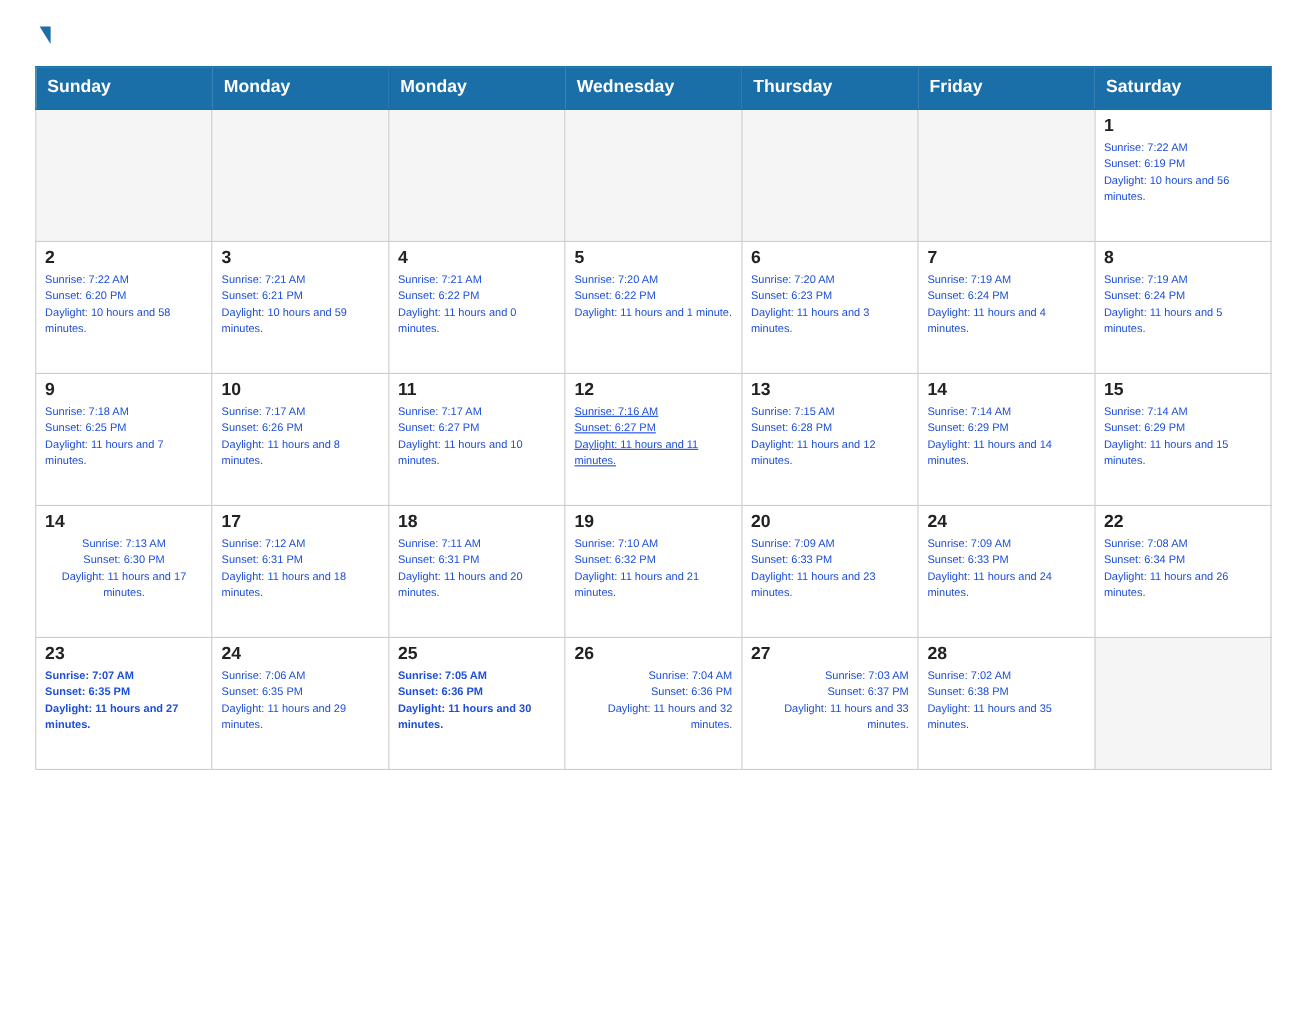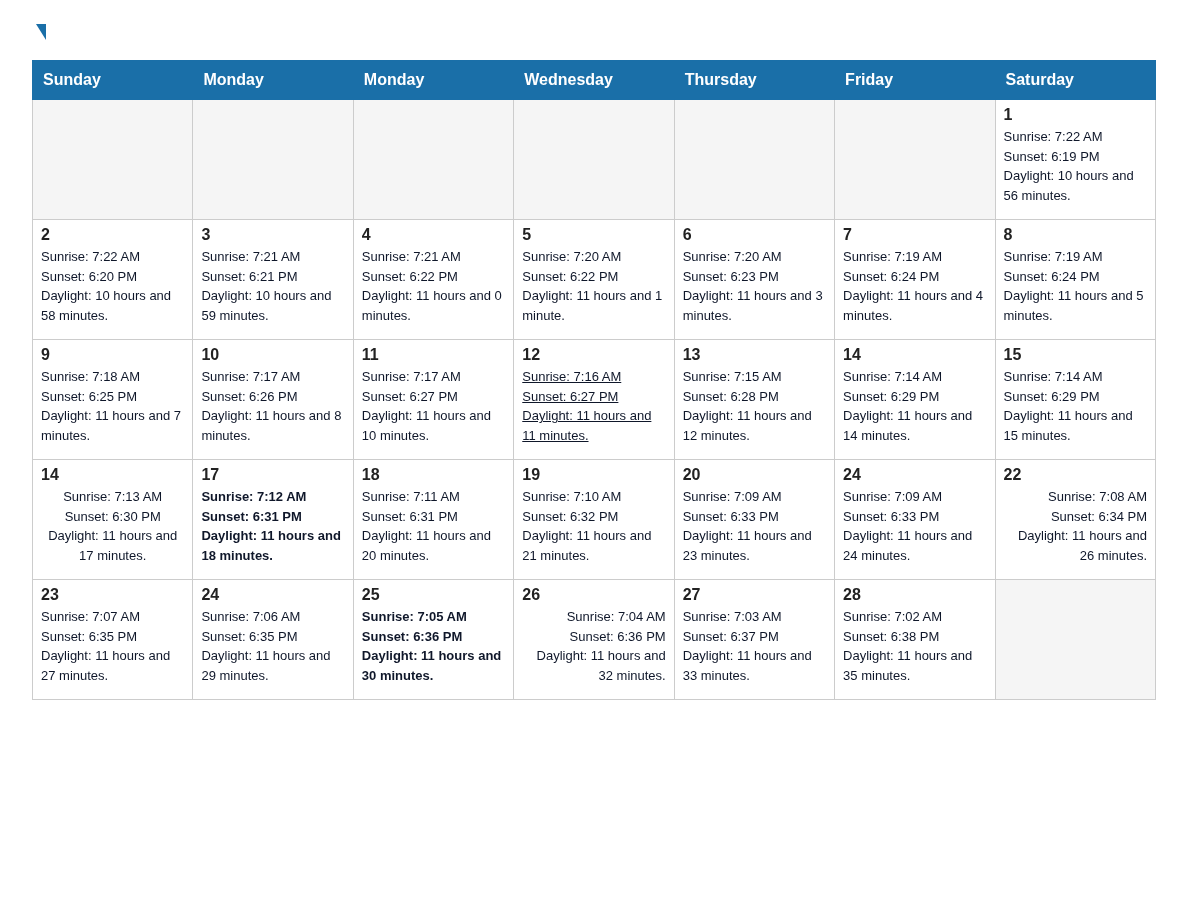--- a/index.html
+++ b/index.html
@@ -83,22 +83,22 @@
       background: #f5f5f5;
     }
     .day-num {
       font-size: 16px;
       font-weight: bold;
       color: #222;
       display: block;
       margin-bottom: 3px;
     }
     .day-info {
-      font-size: 13px;
-      color: #0f172a;
+      font-size: 10px;
+      color: #1d4ed8;
       line-height: 1.5;
     }
     .calendar tbody tr:nth-child(odd) td {
       background: #fff;
     }
     .calendar tbody tr:nth-child(even) td {
     }
   </style>
 </head>
 <body>
@@ -234,21 +234,21 @@
       </tr>
       <tr>
         <td>
           <span class="day-num">14</span>
           <div class="day-info" style="white-space: pre-line; text-align: center;">Sunrise: 7:13 AM
 Sunset: 6:30 PM
 Daylight: 11 hours and 17 minutes.</div>
         </td>
         <td>
           <span class="day-num">17</span>
-          <div class="day-info" style="white-space: pre-line; font-weight: bold;">Sunrise: 7:12 AM
+          <div class="day-info" style="white-space: pre-line;">Sunrise: 7:12 AM
 Sunset: 6:31 PM
 Daylight: 11 hours and 18 minutes.</div>
         </td>
         <td>
           <span class="day-num">18</span>
           <div class="day-info" style="white-space: pre-line;">Sunrise: 7:11 AM
 Sunset: 6:31 PM
 Daylight: 11 hours and 20 minutes.</div>
         </td>
         <td>
@@ -264,29 +264,29 @@
 Daylight: 11 hours and 23 minutes.</div>
         </td>
         <td>
           <span class="day-num">24</span>
           <div class="day-info" style="white-space: pre-line;">Sunrise: 7:09 AM
 Sunset: 6:33 PM
 Daylight: 11 hours and 24 minutes.</div>
         </td>
         <td>
           <span class="day-num">22</span>
-          <div class="day-info" style="white-space: pre-line; text-align: right;">Sunrise: 7:08 AM
+          <div class="day-info" style="white-space: pre-line;">Sunrise: 7:08 AM
 Sunset: 6:34 PM
 Daylight: 11 hours and 26 minutes.</div>
         </td>
       </tr>
       <tr>
         <td>
           <span class="day-num">23</span>
-          <div class="day-info" style="white-space: pre-line;">Sunrise: 7:07 AM
+          <div class="day-info" style="white-space: pre-line; font-weight: bold;">Sunrise: 7:07 AM
 Sunset: 6:35 PM
 Daylight: 11 hours and 27 minutes.</div>
         </td>
         <td>
           <span class="day-num">24</span>
           <div class="day-info" style="white-space: pre-line;">Sunrise: 7:06 AM
 Sunset: 6:35 PM
 Daylight: 11 hours and 29 minutes.</div>
         </td>
         <td>
@@ -296,21 +296,21 @@
 Daylight: 11 hours and 30 minutes.</div>
         </td>
         <td>
           <span class="day-num">26</span>
           <div class="day-info" style="white-space: pre-line; text-align: right;">Sunrise: 7:04 AM
 Sunset: 6:36 PM
 Daylight: 11 hours and 32 minutes.</div>
         </td>
         <td>
           <span class="day-num">27</span>
-          <div class="day-info" style="white-space: pre-line;">Sunrise: 7:03 AM
+          <div class="day-info" style="white-space: pre-line; text-align: right;">Sunrise: 7:03 AM
 Sunset: 6:37 PM
 Daylight: 11 hours and 33 minutes.</div>
         </td>
         <td>
           <span class="day-num">28</span>
           <div class="day-info" style="white-space: pre-line;">Sunrise: 7:02 AM
 Sunset: 6:38 PM
 Daylight: 11 hours and 35 minutes.</div>
         </td>
         <td style="background: rgb(245, 245, 245);"></td>

